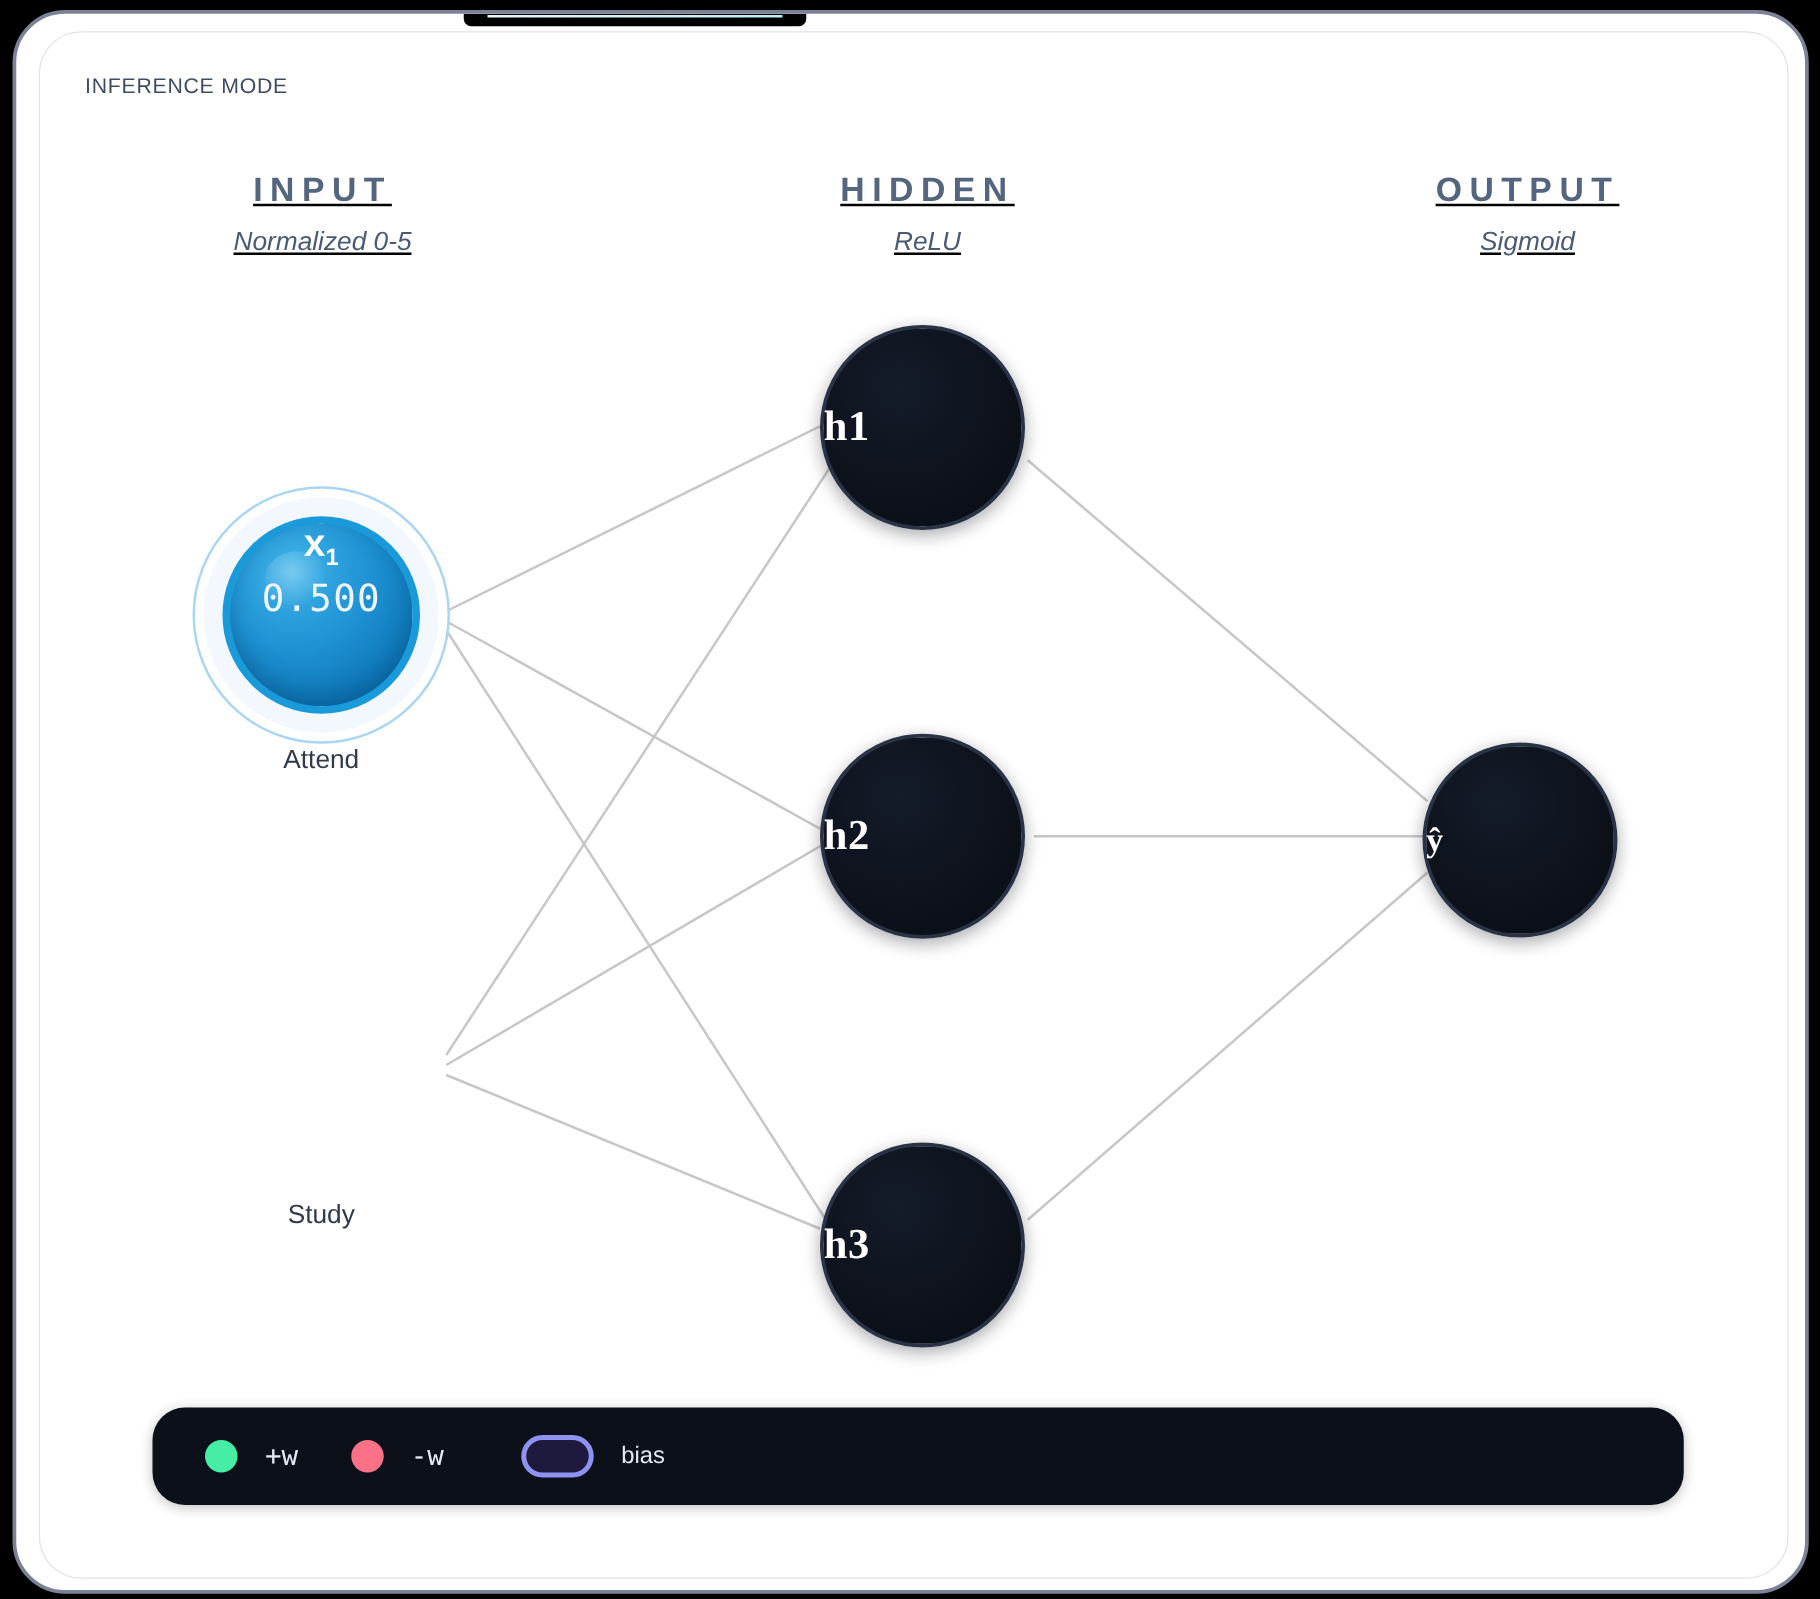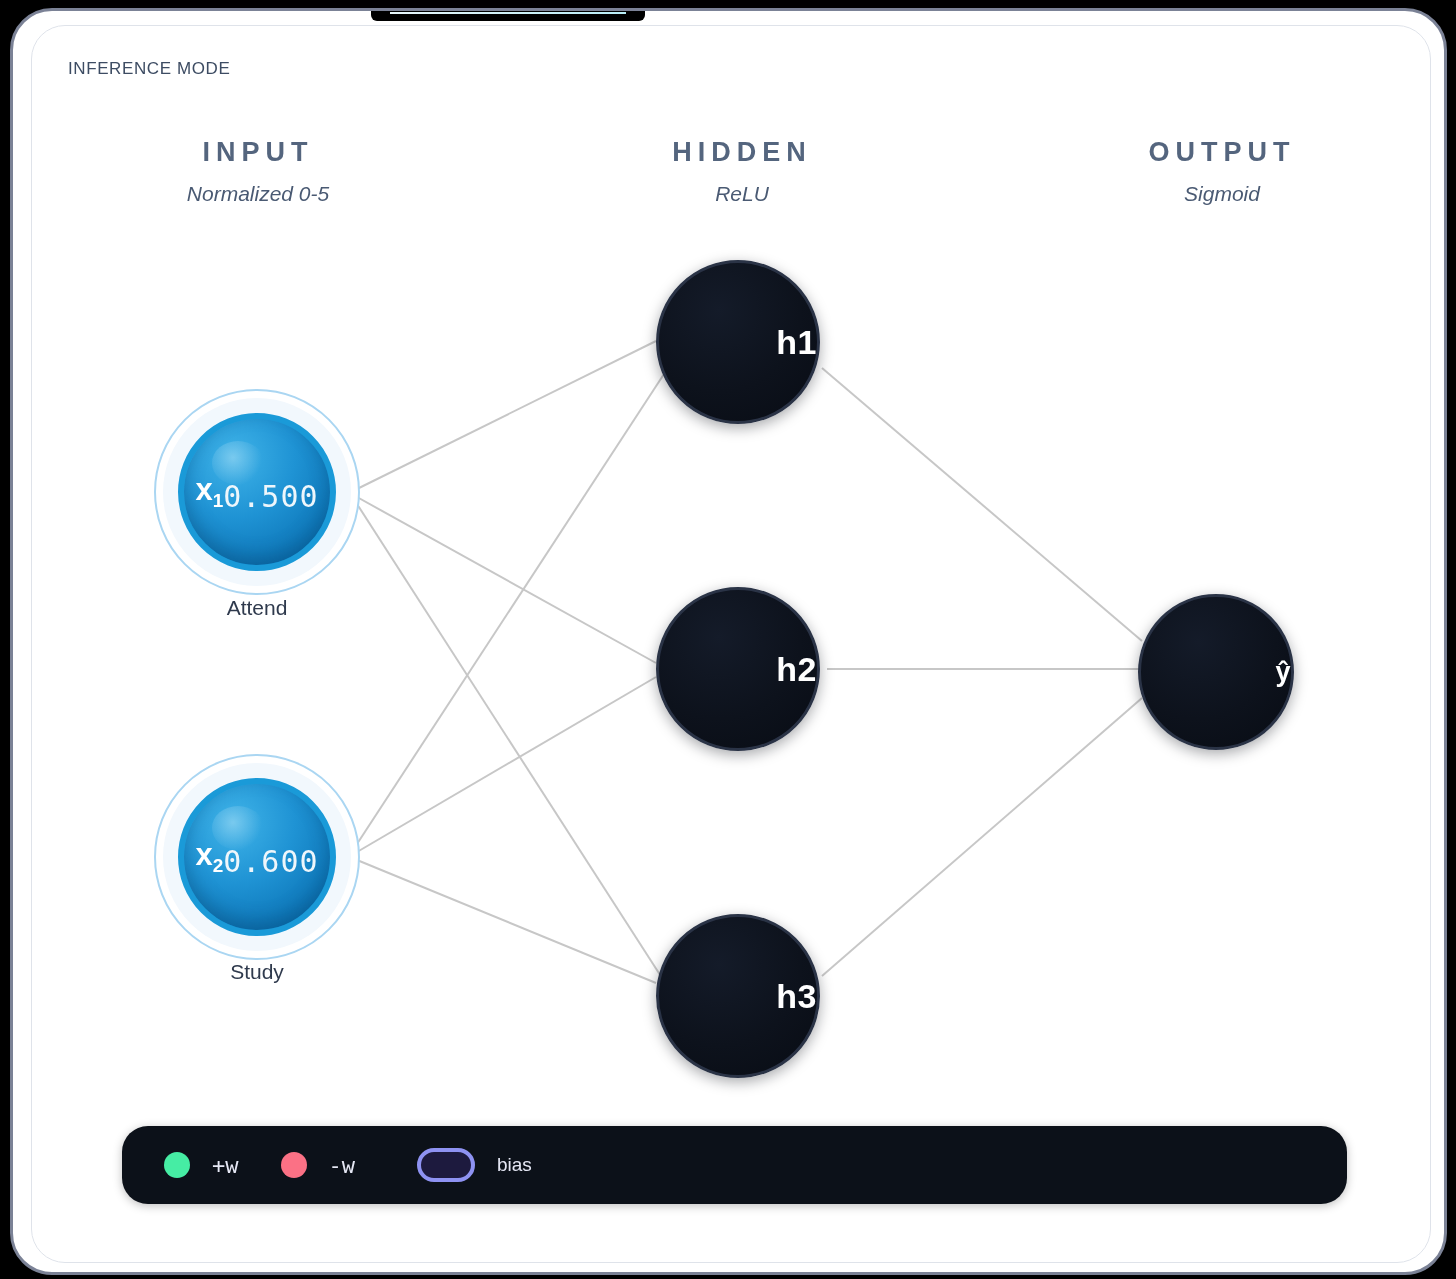--- a/index.html
+++ b/index.html
@@ -75,20 +75,21 @@
     font-size: 17px;
     letter-spacing: 0.6px;
     color: #3d4c63;
   }
 
   
   .layer-header {
     position: absolute;
     text-align: center;
     width: 340px;
+    text-decoration: underline;
   }
   .layer-title {
     font-size: 27px;
     font-weight: bold;
     letter-spacing: 6px;
     color: #54657e;
     line-height: 1.1;
   }
   .layer-sub {
     margin-top: 14px;
@@ -108,22 +109,23 @@
     height: 1238px;
     z-index: 1;
   }
 
   
   .node {
     position: absolute;
     z-index: 5;
     display: flex;
     align-items: center;
-    justify-content: flex-end;
-    border-radius: 50%;
+    justify-content: flex-start;
+    border-radius: 50%;
+    font-family: Liberation Serif, serif;
   }
 
   
   .dark-node {
     background: radial-gradient(circle at 38% 30%, #141b29 0%, #0d121c 55%, #080c14 100%);
     border: 3px solid #2a3346;
     box-shadow: 0 4px 14px rgba(8,12,20,0.35);
     color: #ffffff;
     font-weight: bold;
   }
@@ -142,23 +144,22 @@
     position: absolute;
     border-radius: 50%;
     background: #f2f8fd;
   }
   .input-ball {
     position: absolute;
     border-radius: 50%;
     background: radial-gradient(circle at 34% 26%, #3fb3e8 0%, #1f93d4 42%, #0d76b8 78%, #0a63a0 100%);
     border: 6px solid #1a9ad8;
     display: flex;
-    flex-direction: row;
+    flex-direction: column;
     align-items: center;
-    justify-content: center;
     box-shadow: inset 0 -8px 18px rgba(5,60,100,0.35);
   }
   .ball-highlight {
     position: absolute;
     left: 19%;
     top: 15%;
     width: 36%;
     height: 30%;
     border-radius: 50%;
     background: radial-gradient(circle at 40% 38%, rgba(255,255,255,0.30), rgba(255,255,255,0) 70%);
@@ -278,31 +279,20 @@
         <div class="input-ball" style="left:24px; top:24px; width:158px; height:158px;">
           <div class="ball-highlight"></div>
           <div class="ball-name">
             <span>x</span><sub>1</sub>
           </div>
           <div class="ball-value">0.500</div>
         </div>
       </div>
       <div class="node-caption" style="left:105px; top:570px;">Attend</div>
 
-      <div class="input-wrap" style="left:122px; top:728px; width:206px; height:206px;">
-        <div class="glow-outer" style="left:0; top:0; width:206px; height:206px;"></div>
-        <div class="glow-mid" style="left:9px; top:9px; width:188px; height:188px;"></div>
-        <div class="input-ball" style="left:24px; top:24px; width:158px; height:158px;">
-          <div class="ball-highlight"></div>
-          <div class="ball-name">
-            <span>x</span><sub>2</sub>
-          </div>
-          <div class="ball-value">0.600</div>
-        </div>
-      </div>
       <div class="node-caption" style="left:105px; top:934px;">Study</div>
 
       <div class="node dark-node" style="left:624px; top:234px; width:164px; height:164px;">
         <span class="dark-label">h1</span>
       </div>
       <div class="node dark-node" style="left:624px; top:561px; width:164px; height:164px;">
         <span class="dark-label">h2</span>
       </div>
       <div class="node dark-node" style="left:624px; top:888px; width:164px; height:164px;">
         <span class="dark-label">h3</span>

